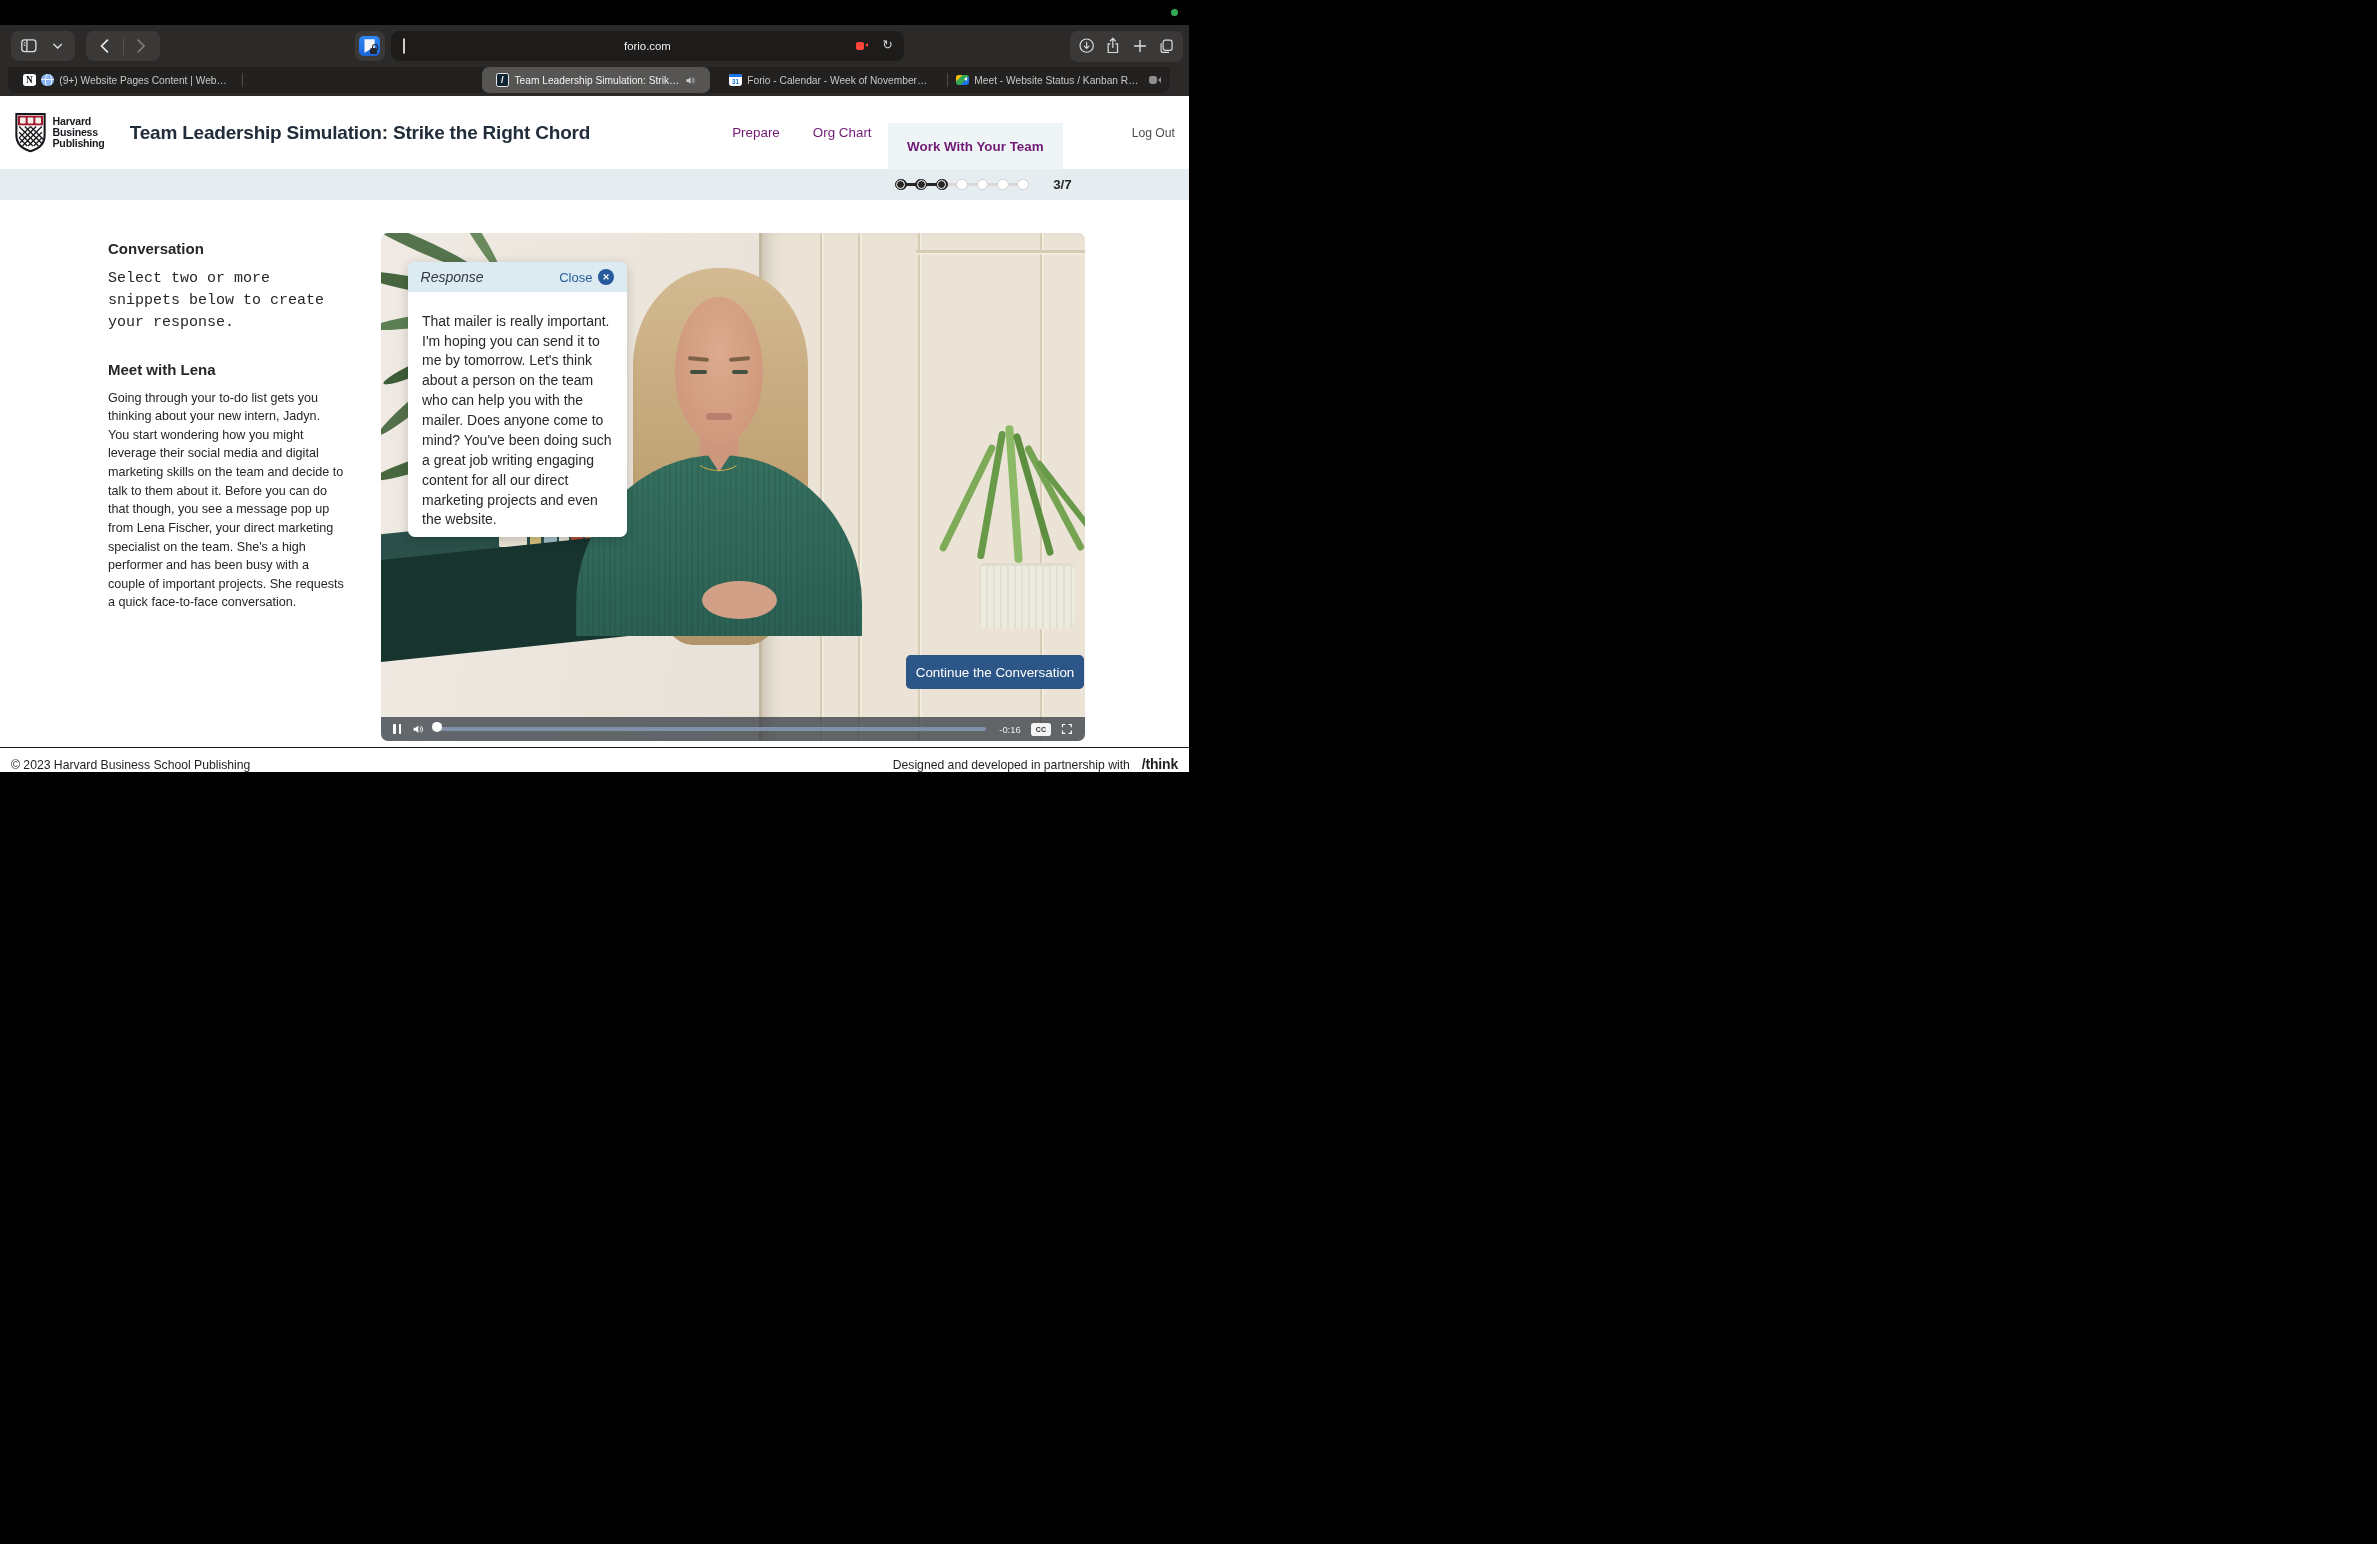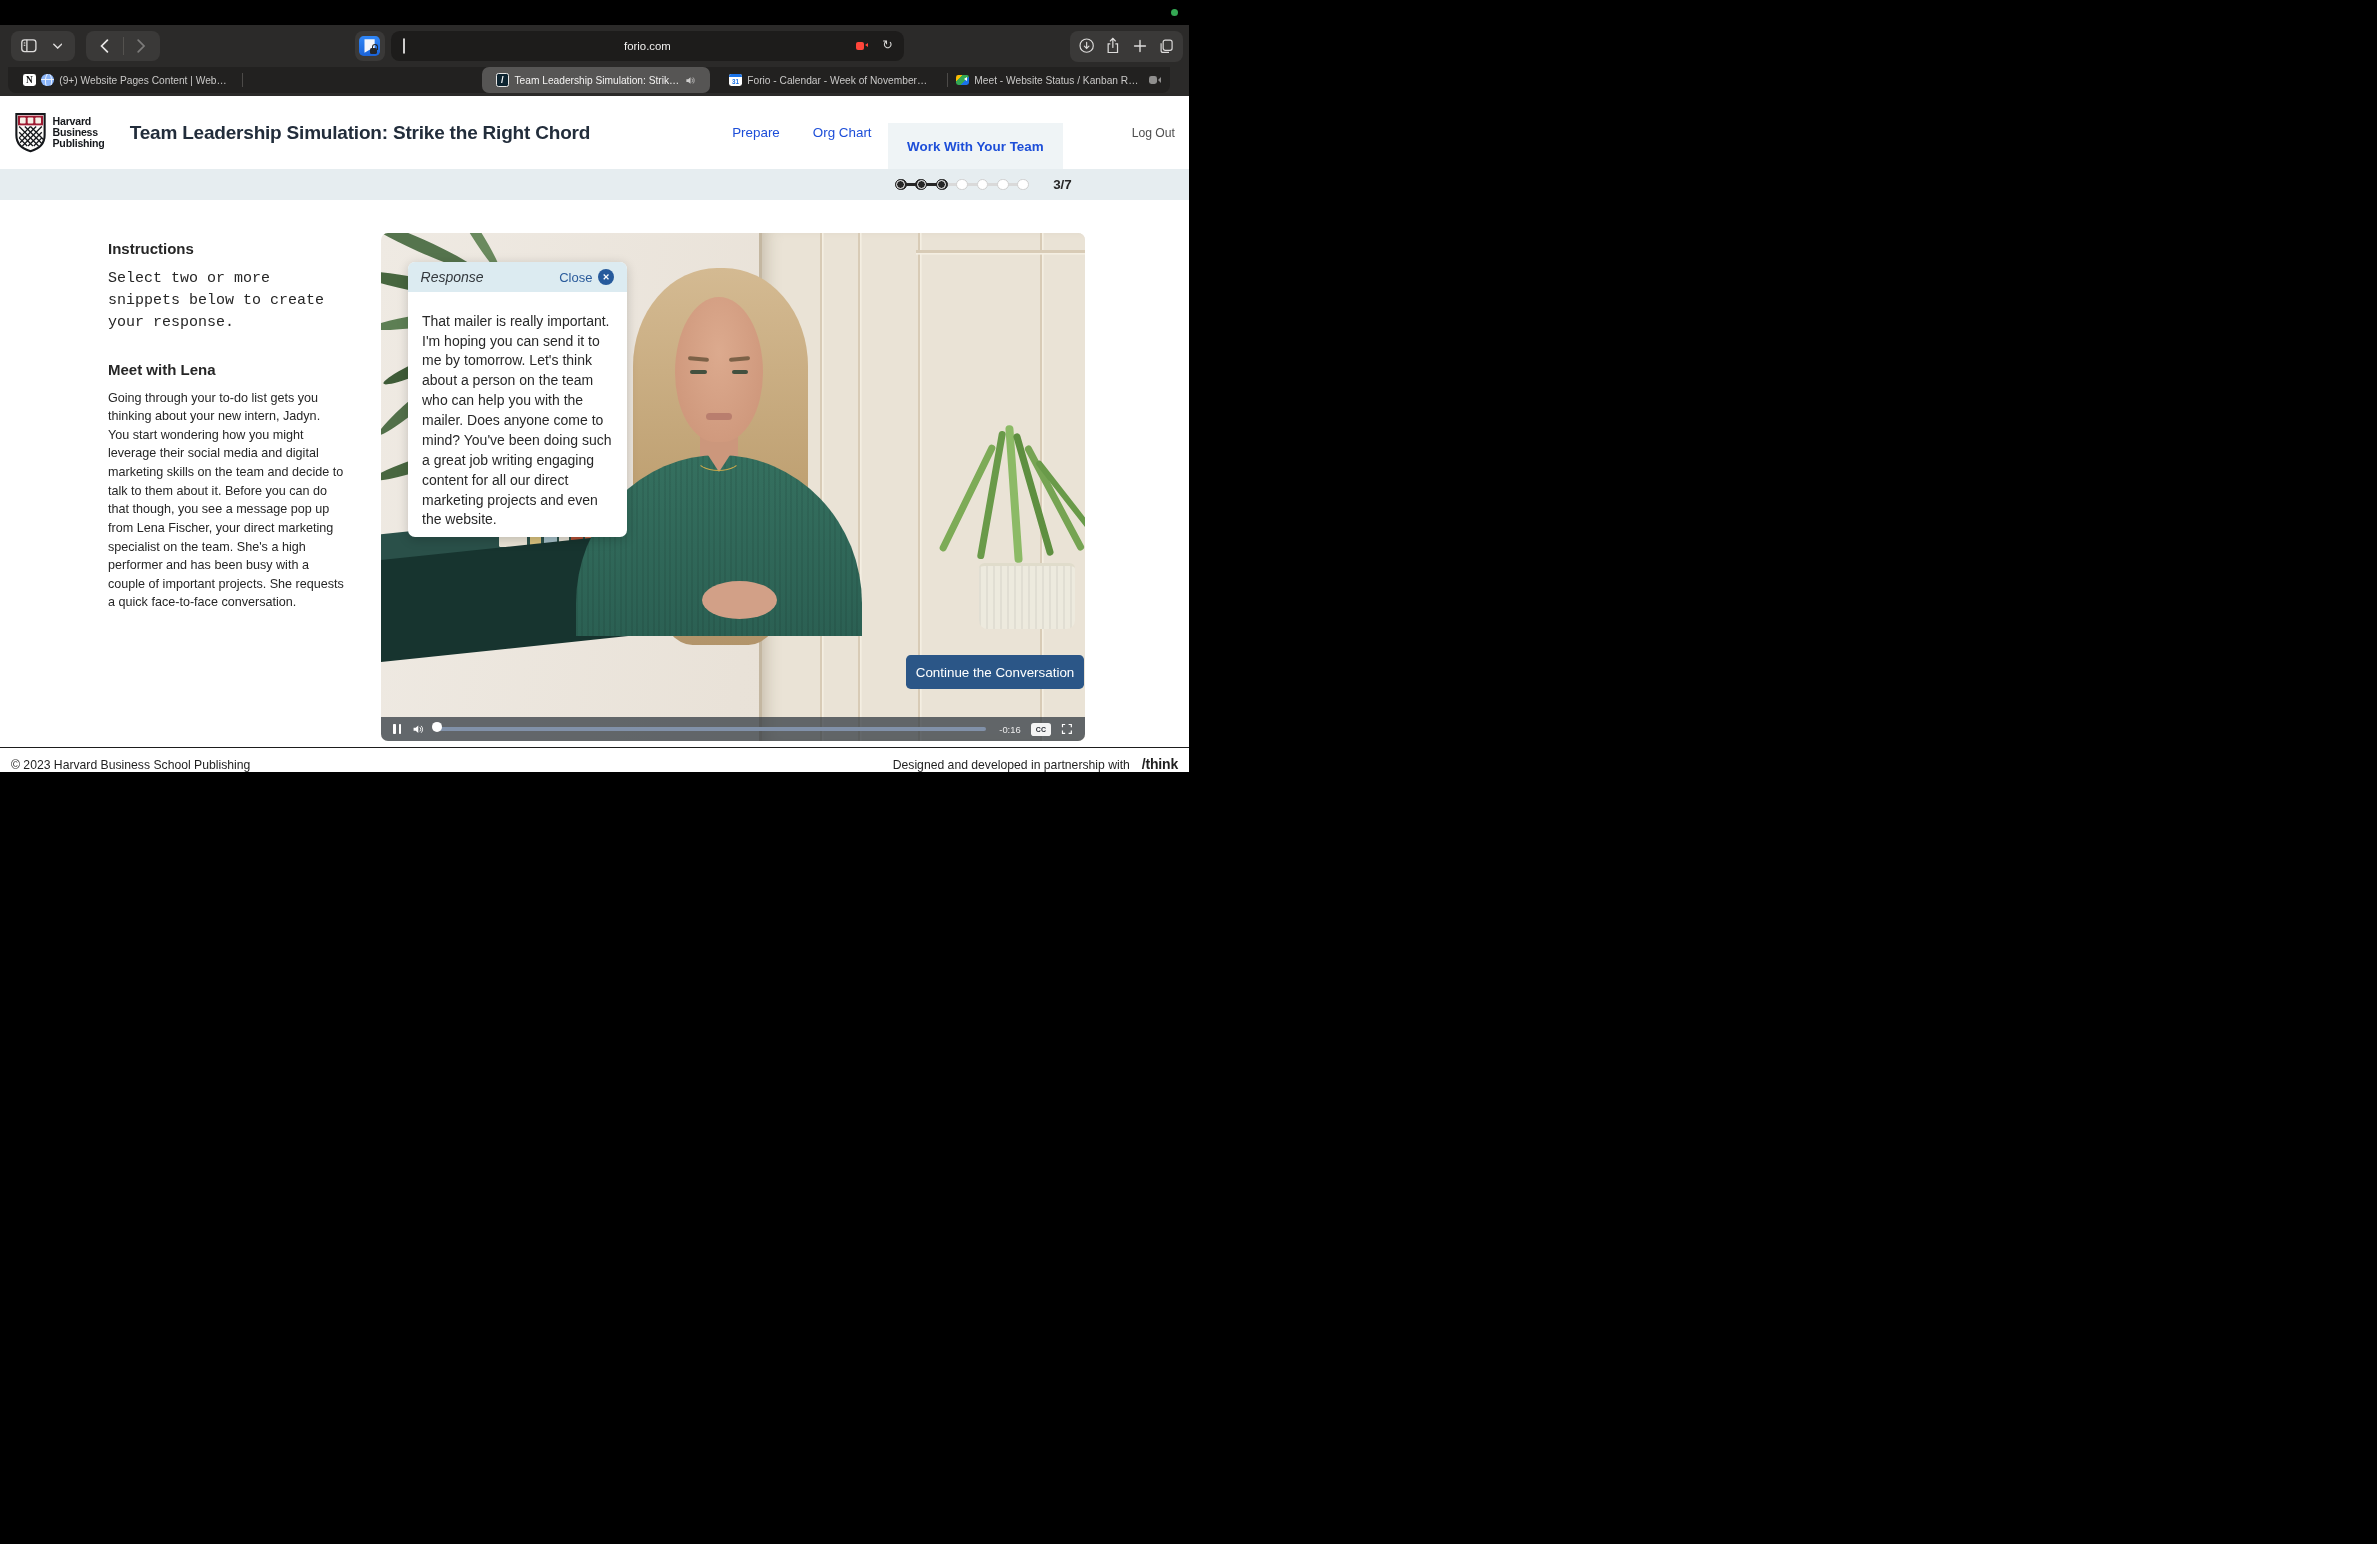--- a/index.html
+++ b/index.html
@@ -98,21 +98,21 @@
 
   
   .site-header { position:absolute; top:96px; left:0; width:100%; height:73px; background:#fff;
                  display:flex; align-items:center; }
   .hbp-logo { margin-left:14px; display:flex; align-items:center; gap:5.5px; }
   .hbp-text { font-size:10.6px; font-weight:bold; color:#15181c; line-height:1.04;
               letter-spacing:-0.2px; }
   .sim-title { margin-left:25px; font-size:19px; font-weight:bold; color:#222d3b;
                letter-spacing:-0.2px; }
   .nav { margin-left:auto; display:flex; align-items:stretch; height:100%; }
-  .nav-item { display:flex; align-items:center; padding:0 16.5px; font-size:13.4px; color:#1d4ed8; }
+  .nav-item { display:flex; align-items:center; padding:0 16.5px; font-size:13.4px; color:#701a75; }
   .nav-item.active { align-self:flex-end; height:46px; font-weight:bold; padding:0 19px; }
   .logout { display:flex; align-items:center; padding:0 14px 0 0; margin-left:69px;
             font-size:12.2px; color:#4f4f4f; }
 
   
   .strip { position:absolute; top:169px; left:0; width:100%; height:31px; }
   .stepper { position:absolute; left:895px; top:0; height:31px; display:flex;
              align-items:center; }
   .p-dot { width:11.8px; height:11.8px; border-radius:50%; background:#fff;
            border:1.2px solid #cfcfcf; flex:0 0 auto; display:flex; align-items:center;
@@ -381,21 +381,21 @@
       <span class="p-conn"></span>
       <span class="p-dot"></span>
       <span class="p-conn"></span>
       <span class="p-dot"></span>
       <span class="p-label">3/7</span>
     </div>
   </div>
 
   <div class="main">
     <div class="left-col">
-      <div class="h2">Instructions</div>
+      <div class="h2">Conversation</div>
       <div class="para">Select two or more snippets below to create your response.</div>
       <div class="h2">Meet with Lena</div>
       <div class="para2">Going through your to-do list gets you thinking about your new intern, Jadyn. You start wondering how you might leverage their social media and digital marketing skills on the team and decide to talk to them about it. Before you can do that though, you see a message pop up from Lena Fischer, your direct marketing specialist on the team. She's a high performer and has been busy with a couple of important projects. She requests a quick face-to-face conversation.</div>
     </div>
 
     <div class="video">
 
       <div class="door">
         <div class="groove" style="left:58px;"></div>
         <div class="groove" style="left:96px;"></div>

